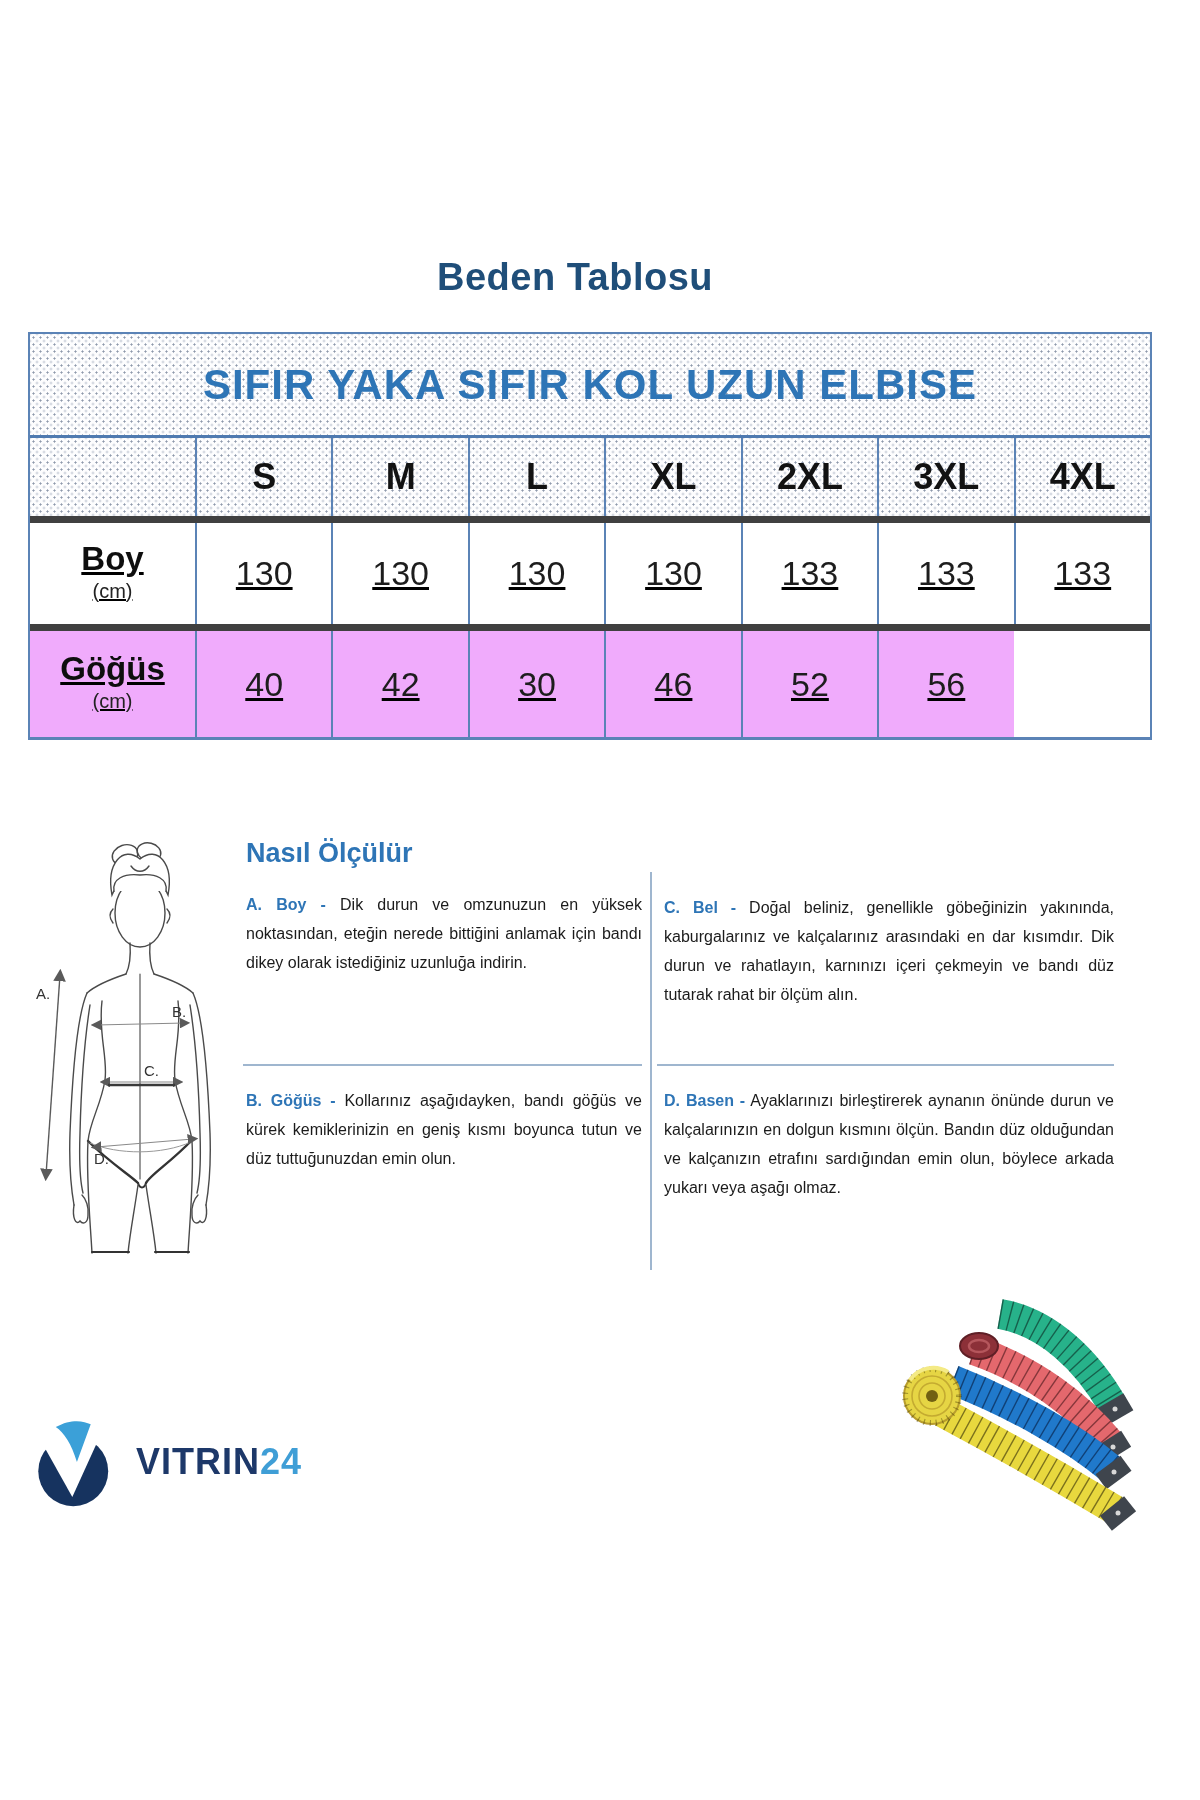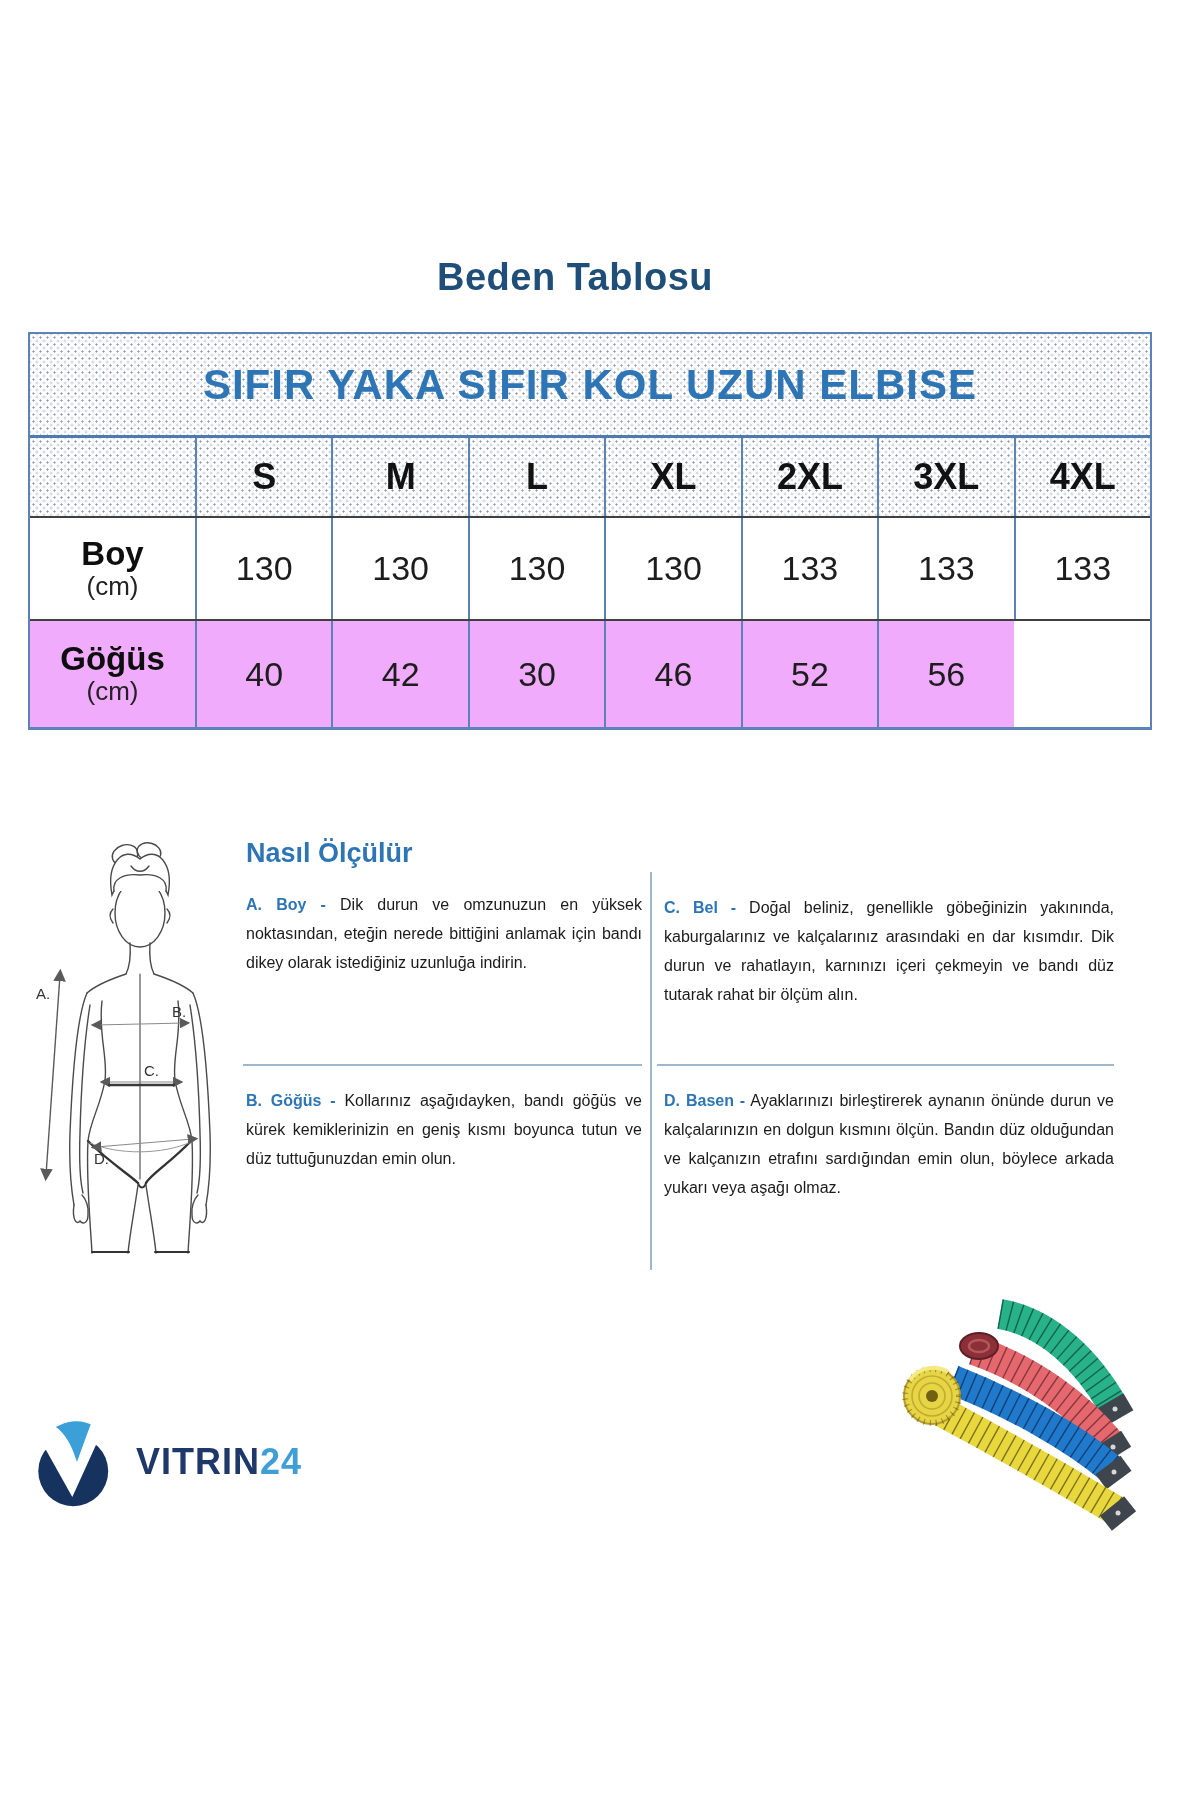--- a/index.html
+++ b/index.html
@@ -24,31 +24,31 @@
       radial-gradient(circle,#bcc3d0 0.9px,transparent 1.2px);
     background-size:7px 7px;
     background-position:0 0,3.5px 3.5px;
   }
   .band{
     height:101px;display:flex;align-items:center;justify-content:center;
     font-size:42px;font-weight:bold;color:#2E75B6;letter-spacing:1px;
     border-bottom:3px solid #4F7AB0;
   }
   .trow{display:grid;grid-template-columns:165px repeat(7,1fr);}
-  .trow + .trow{border-top:2px solid #404040;}
+  .trow + .trow{border-top:7px solid #404040;text-decoration:underline;}
   .cell{
     display:flex;align-items:center;justify-content:center;flex-direction:column;
     border-left:2px solid #5B83B6;box-sizing:border-box;
   }
   .cell:first-child{border-left:none;}
   .r-head .cell{height:78px;font-size:36px;font-weight:bold;color:#121212;}
   .r-boy  .cell{height:101px;font-size:34px;color:#1d1d1d;background:#ffffff;}
   .r-gogus .cell{height:106px;font-size:34px;color:#1d1d1d;background:#f0abfc;}
   .label-cell .lbl{font-size:33px;font-weight:bold;color:#0e0e0e;line-height:34px;}
-  .label-cell .unit{font-size:26px;color:#222;line-height:30px;}
+  .label-cell .unit{font-size:20px;color:#222;line-height:30px;}
   
   .guide-heading{
     position:absolute;left:246px;top:838px;
     font-size:27px;font-weight:bold;color:#2E75B6;
   }
   .para{
     position:absolute;font-size:16px;line-height:29px;text-align:justify;
     color:#1b1b1b;
   }
   .para .lead{color:#2E75B6;font-weight:bold;}

